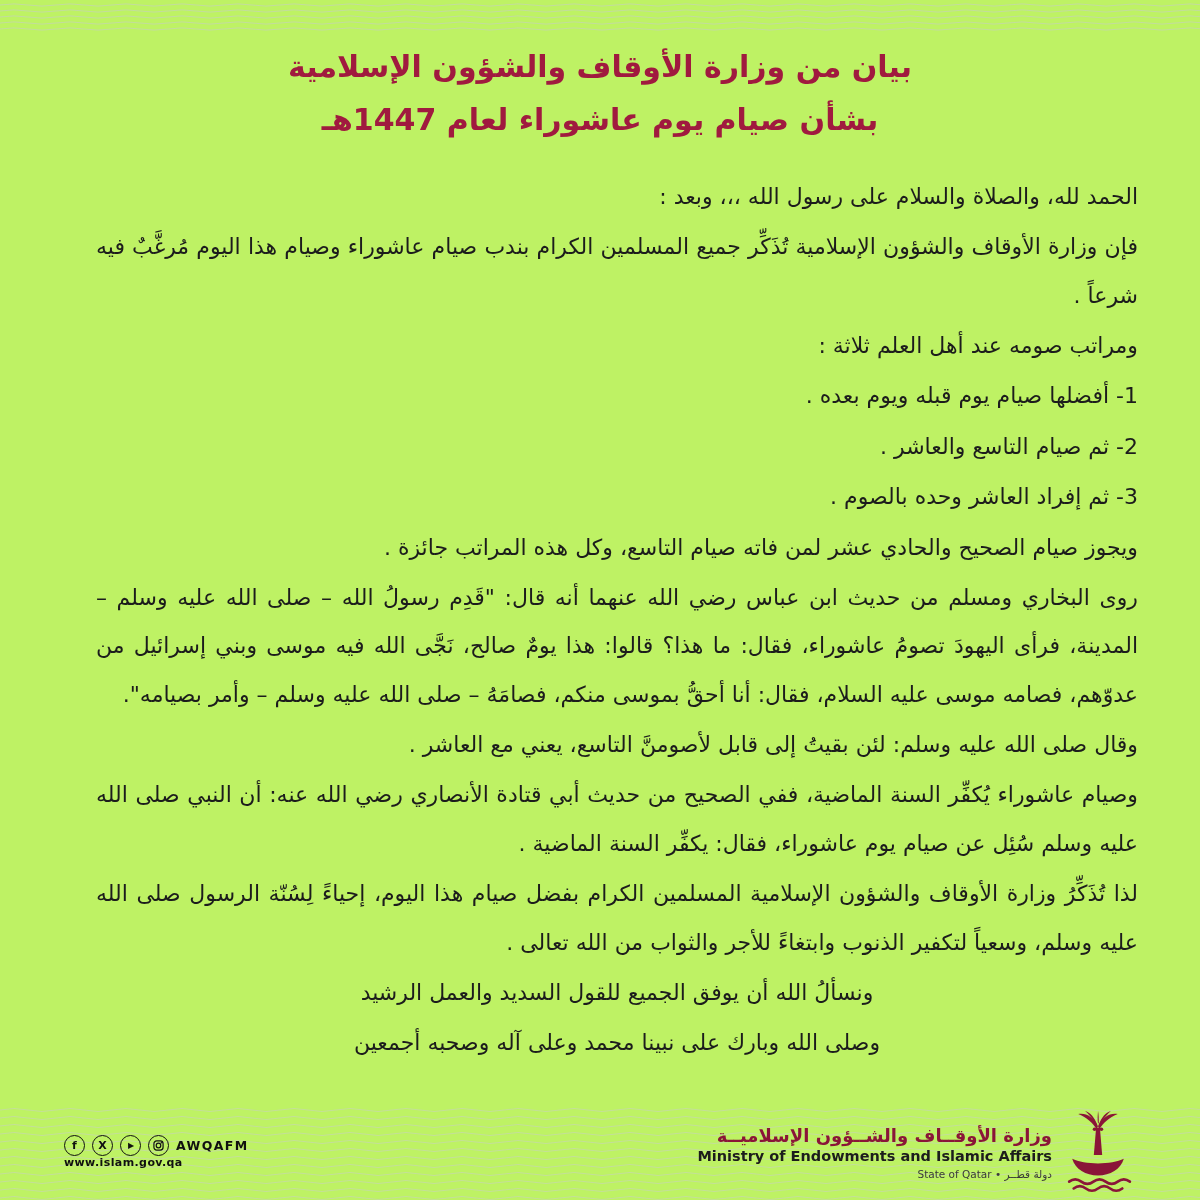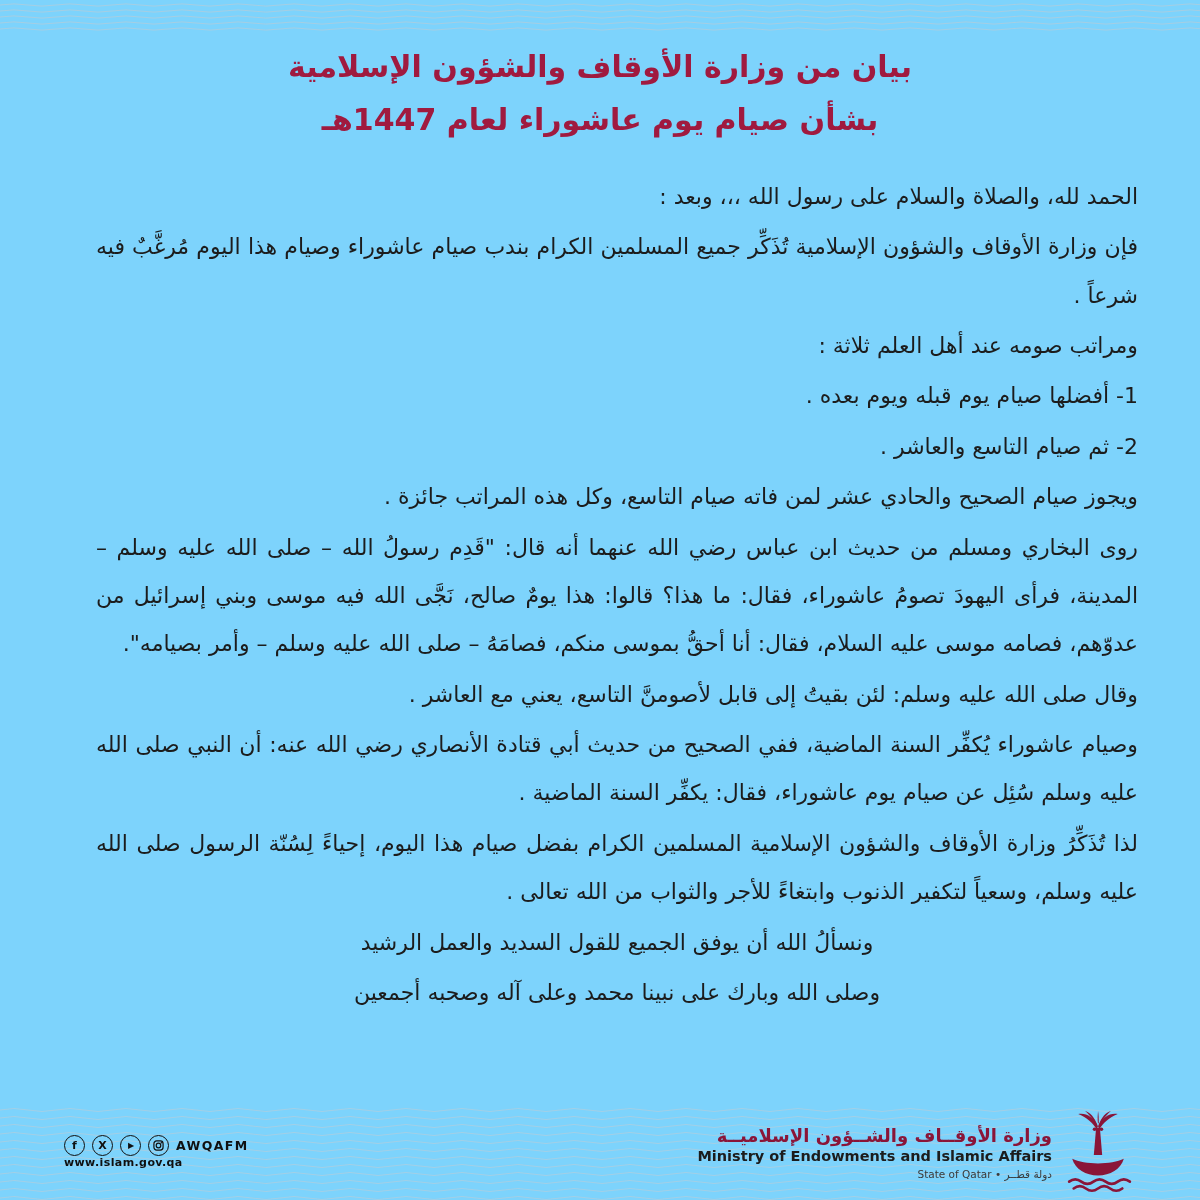--- a/index.html
+++ b/index.html
@@ -1,17 +1,17 @@
 <!DOCTYPE html>
 <html lang="ar" style="--title-maroon: #a01a3f; --accent-maroon: #8a1538; --text: #1c1c1c;"><head>
 <meta charset="utf-8">
 <style>
   html,body{margin:0;padding:0;background:#ffffff;}
   .page{
-    position:relative;width:1200px;height:1200px;background:#7dd3fc;overflow:hidden;
+    position:relative;width:1200px;height:1200px;background:#bef264;overflow:hidden;
     font-family:"DejaVu Sans","Liberation Sans",sans-serif;color:var(--text,#1c1c1c);
   }
   .waves-top{position:absolute;top:0;left:0;}
   .title-block{
     position:relative;margin:40px 0 0 0;text-align:center;
     color:var(--title-maroon,#a01a3f);font-weight:700;font-size:30px;line-height:1.78;
   }
   .body-text{
     position:relative;margin:26px 62px 0 96px;direction:rtl;
     font-size:22px;line-height:2.2;color:var(--text,#1c1c1c);
@@ -59,20 +59,21 @@
     <div>بيان من وزارة الأوقاف والشؤون الإسلامية</div>
     <div>بشأن صيام يوم عاشوراء لعام 1447هـ</div>
   </header>
 
   <main class="body-text" dir="rtl">
     <p>الحمد لله، والصلاة والسلام على رسول الله ،،، وبعد :</p>
     <p class="bold justify">فإن وزارة الأوقاف والشؤون الإسلامية تُذَكِّر جميع المسلمين الكرام بندب صيام عاشوراء وصيام هذا اليوم مُرغَّبٌ فيه شرعاً .</p>
     <p>ومراتب صومه عند أهل العلم ثلاثة :</p>
     <p>1- أفضلها صيام يوم قبله ويوم بعده .</p>
     <p>2- ثم صيام التاسع والعاشر .</p>
+    <p>3- ثم إفراد العاشر وحده بالصوم .</p>
     <p>ويجوز صيام الصحيح والحادي عشر لمن فاته صيام التاسع، وكل هذه المراتب جائزة .</p>
     <p class="justify">روى البخاري ومسلم من حديث ابن عباس رضي الله عنهما أنه قال: "قَدِم رسولُ الله – صلى الله عليه وسلم – المدينة، فرأى اليهودَ تصومُ عاشوراء، فقال: ما هذا؟ قالوا: هذا يومٌ صالح، نَجَّى الله فيه موسى وبني إسرائيل من عدوّهم، فصامه موسى عليه السلام، فقال: أنا أحقُّ بموسى منكم، فصامَهُ – صلى الله عليه وسلم – وأمر بصيامه".</p>
     <p class="bold">وقال صلى الله عليه وسلم: لئن بقيتُ إلى قابل لأصومنَّ التاسع، يعني مع العاشر .</p>
     <p class="justify"><span class="bold">وصيام عاشوراء يُكفِّر السنة الماضية،</span>
       <span>ففي الصحيح من حديث أبي قتادة الأنصاري رضي الله عنه: أن النبي صلى الله عليه وسلم سُئِل عن صيام يوم عاشوراء، فقال: يكفِّر السنة الماضية .</span></p>
     <p class="bold justify">لذا تُذَكِّرُ وزارة الأوقاف والشؤون الإسلامية المسلمين الكرام بفضل صيام هذا اليوم، إحياءً لِسُنّة الرسول صلى الله عليه وسلم، وسعياً لتكفير الذنوب وابتغاءً للأجر والثواب من الله تعالى .</p>
     <p class="center">ونسألُ الله أن يوفق الجميع للقول السديد والعمل الرشيد</p>
     <p class="center bold">وصلى الله وبارك على نبينا محمد وعلى آله وصحبه أجمعين</p>
   </main>
 

